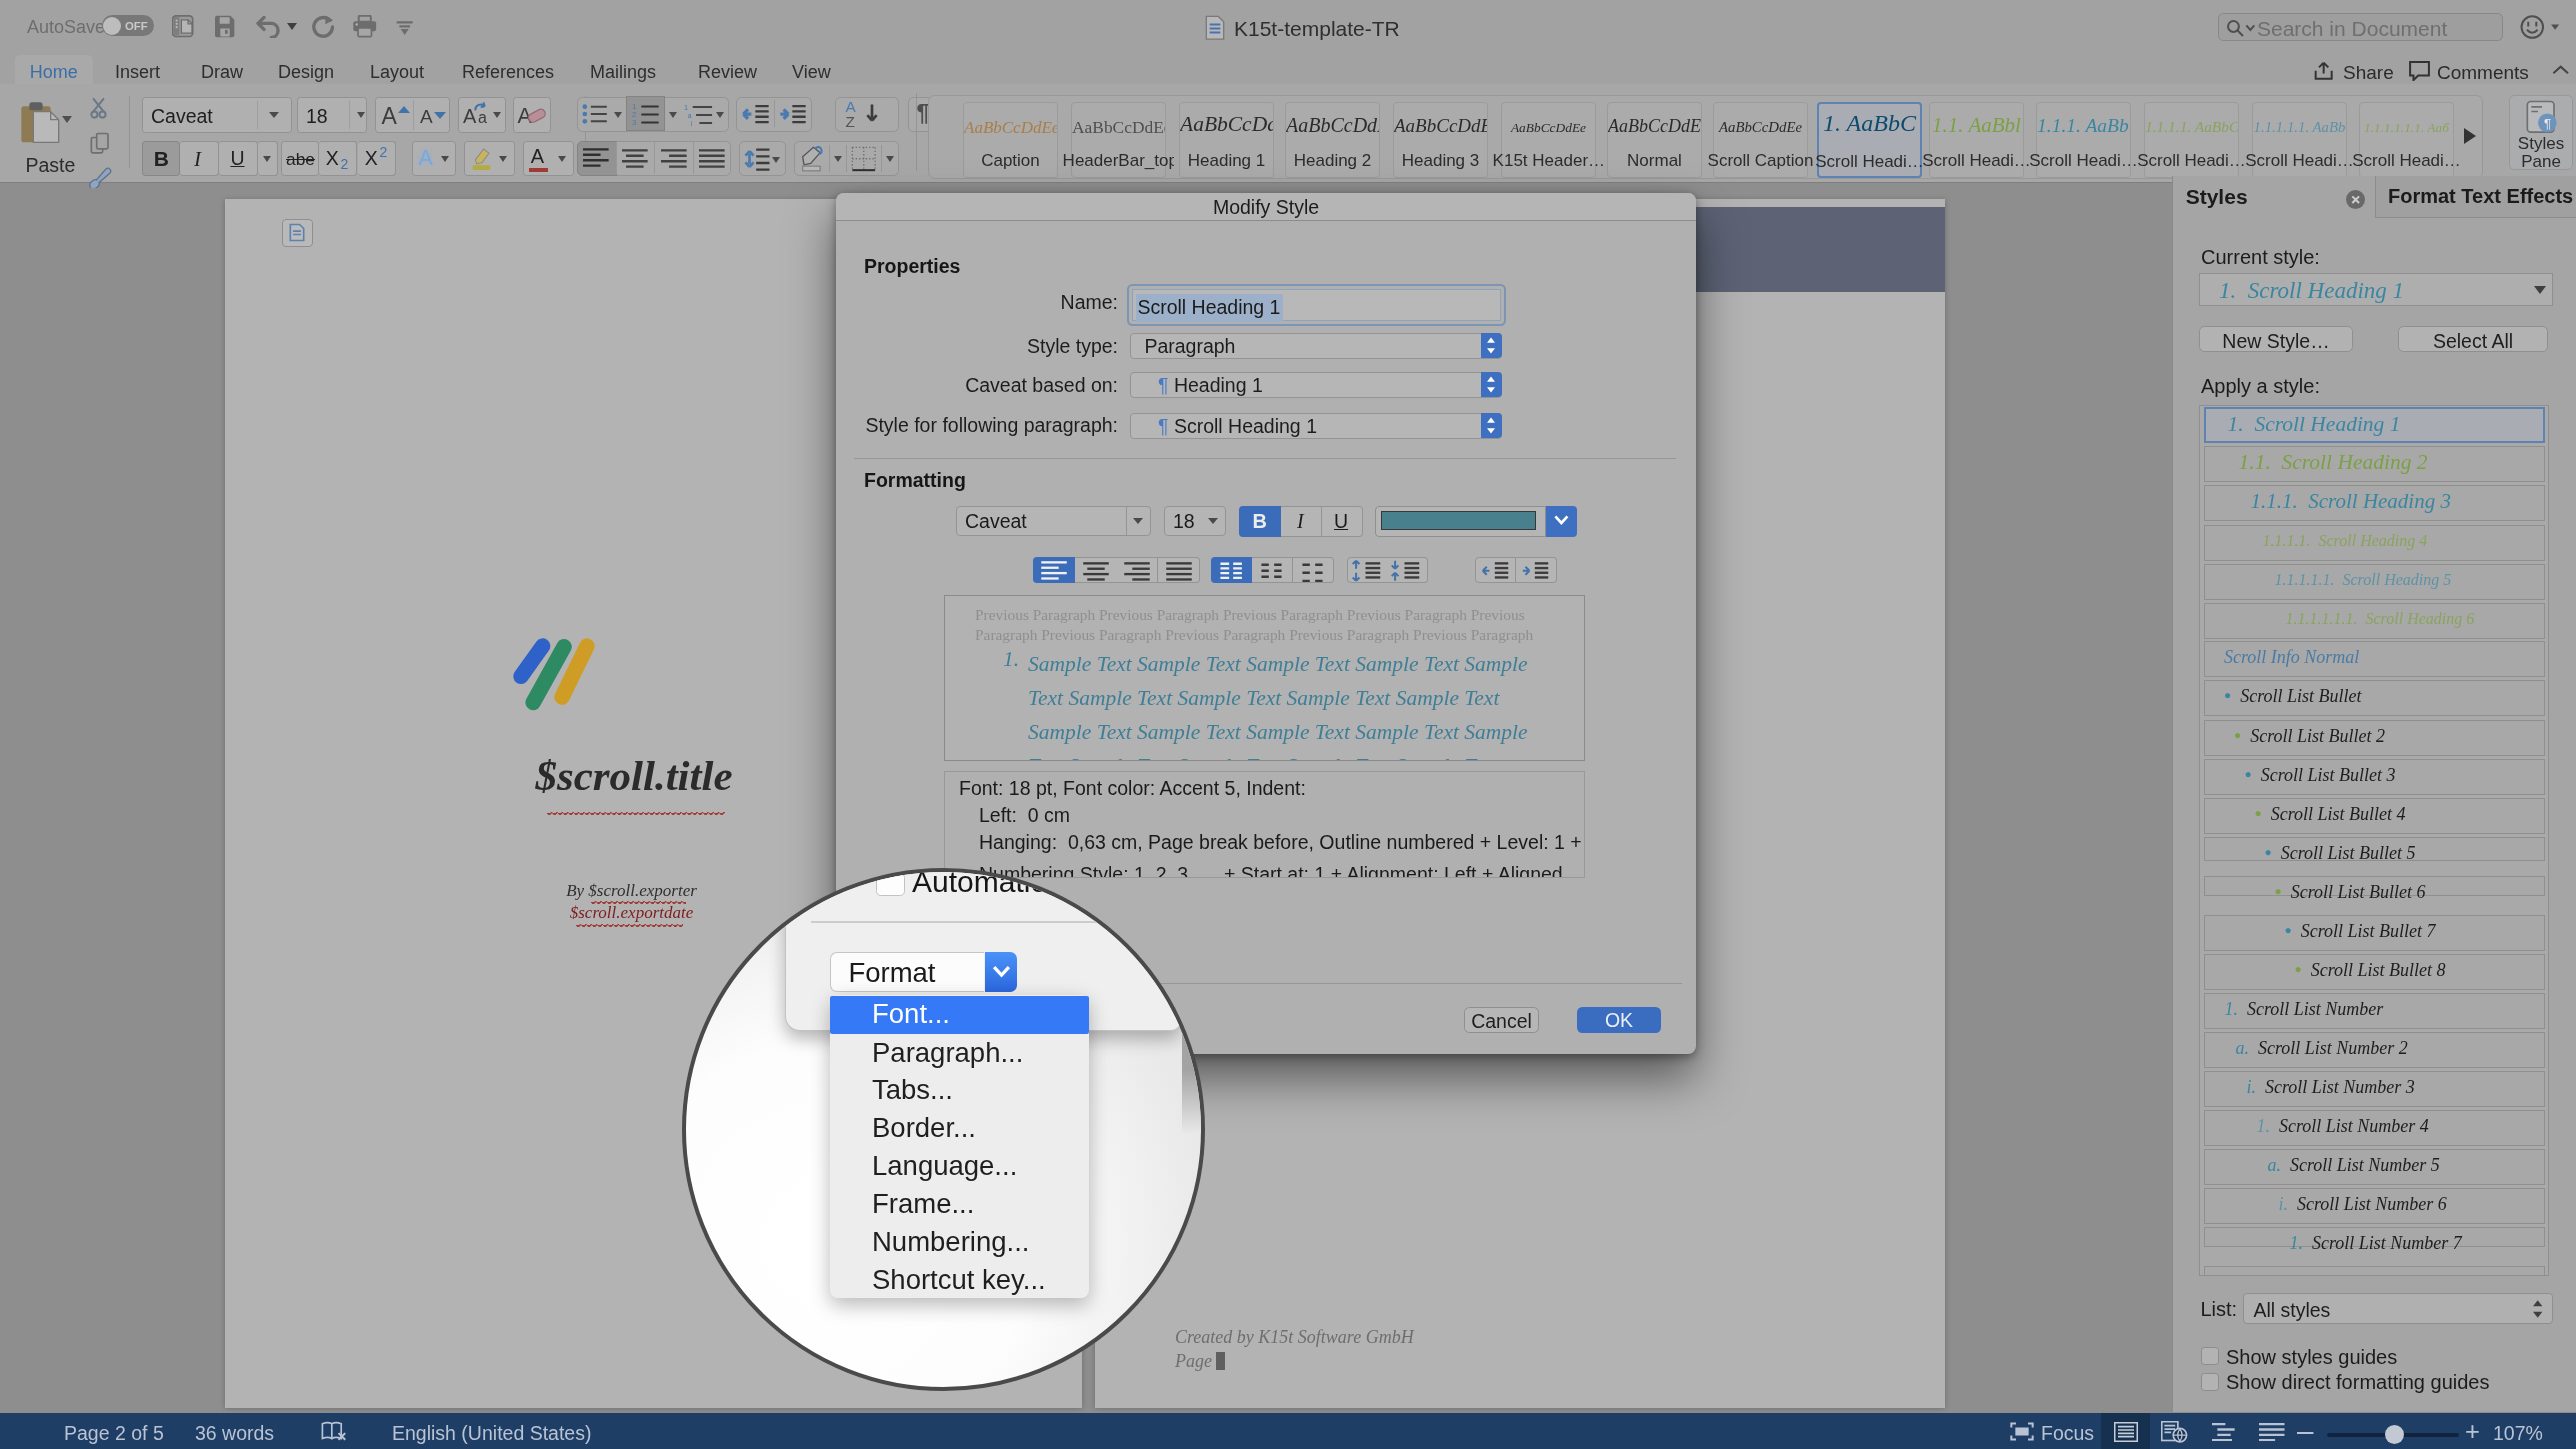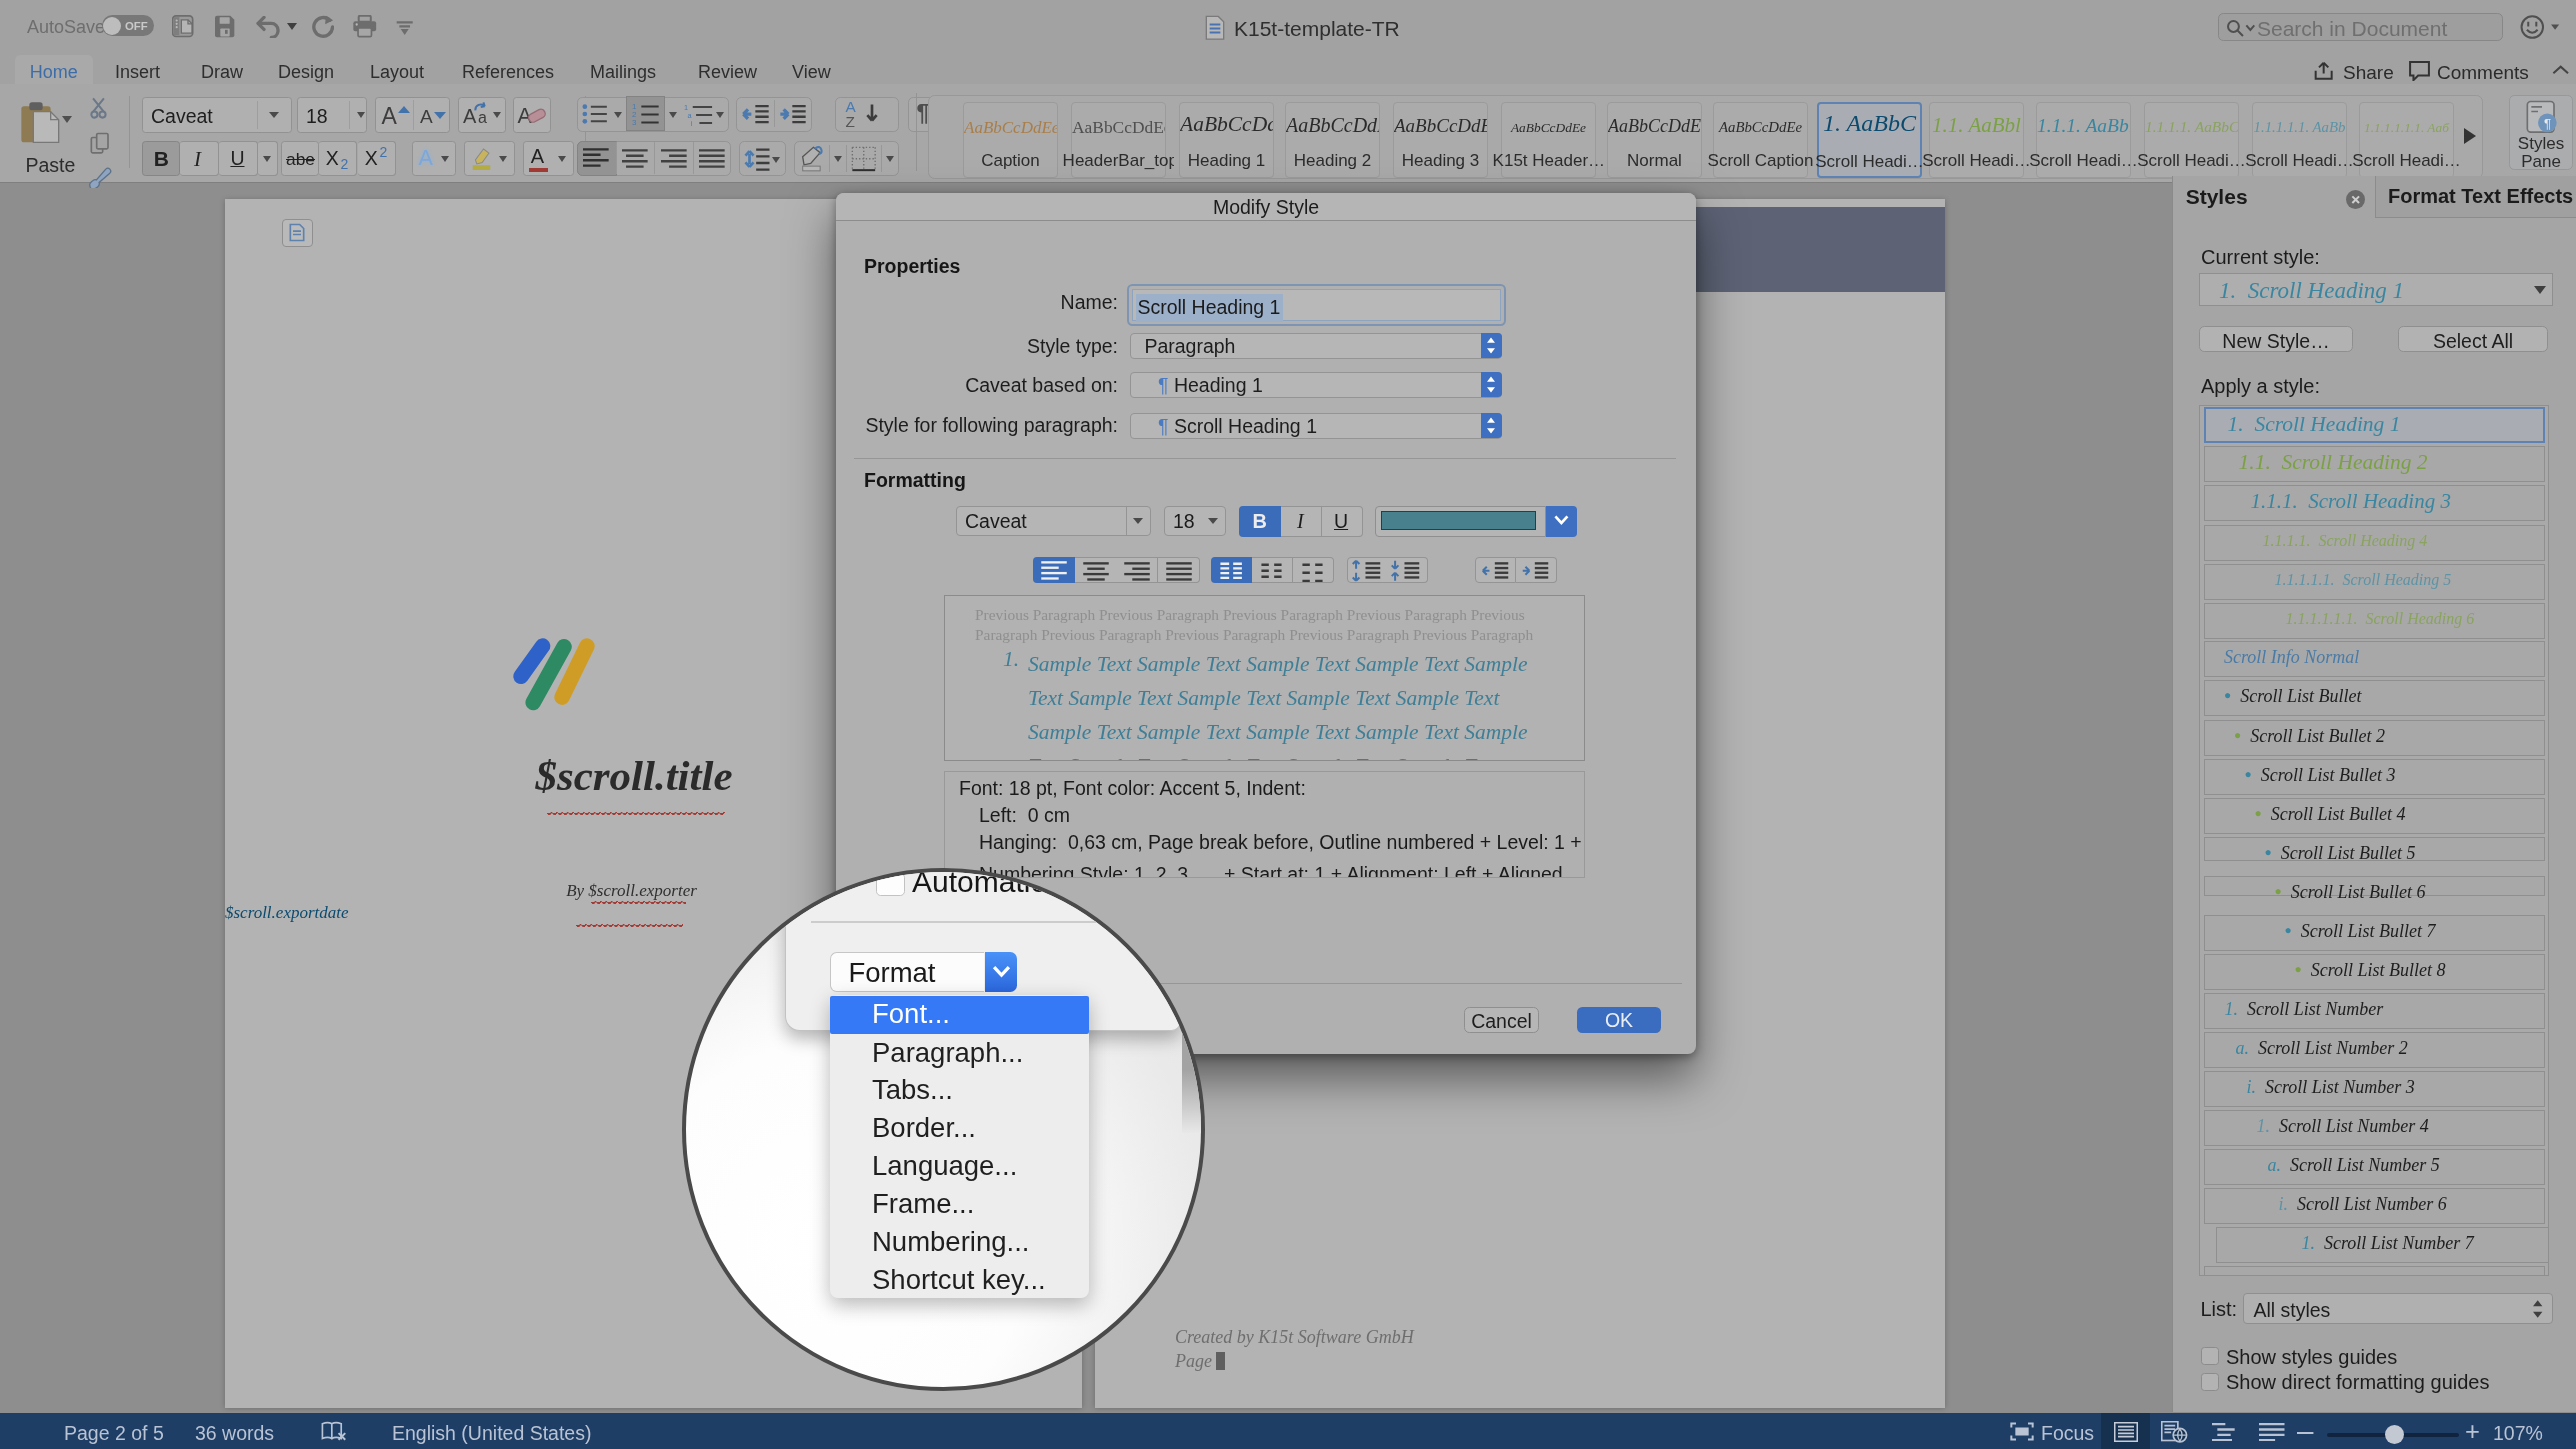--- a/index.html
+++ b/index.html
@@ -431,21 +431,21 @@
     <g stroke-linecap="round" stroke-width="23" fill="none">
       <path d="M44 12 L12 57" stroke="#2e62c8"></path>
       <path d="M76 13 L30 96" stroke="#2e8a63"></path>
       <path d="M110 12 L73 88" stroke="#cf9d26"></path>
     </g>
   </svg>
   <div class="abs hand" style="left:0px;top:552px;width:818px;text-align:center;font-size:43px;font-weight:bold;color:#2b2b2b;">$scroll.title</div>
   <div class="abs squiggle" style="left:322px;top:613px;width:178px;"></div>
   <div class="abs hand" style="left:0px;top:682px;width:813px;text-align:center;font-size:17px;color:#303030;">By $scroll.exporter</div>
   <div class="abs squiggle" style="left:366px;top:702px;width:95px;"></div>
-  <div class="abs hand" style="left:0px;top:704px;width:813px;text-align:left;font-size:17px;color:#0c4a6e;">$scroll.exportdate</div>
+  <div class="abs hand" style="left:0px;top:704px;width:813px;text-align:center;font-size:17px;color:#7f1d1d;">$scroll.exportdate</div>
   <div class="abs squiggle" style="left:351px;top:725px;width:107px;"></div>
 </div>
 <div class="abs" id="page2">
   <div class="abs" style="left:0;top:8px;width:850px;height:85px;background:#5d6375;"></div>
   <div class="abs hand" style="left:80px;top:1128px;font-size:18px;color:#6e6e6e;">Created by K15t Software GmbH</div>
   <div class="abs hand" style="left:80px;top:1152px;font-size:18px;color:#6e6e6e;">Page <span style="display:inline-block;width:8.7px;height:17.4px;background:#5f5f5f;vertical-align:-2.7px;"></span></div>
 </div>
 
 <div class="abs" id="pane">
   <div class="abs" style="left:203px;top:0;width:201px;height:42px;background:#a0a0a0;border-bottom:1.3px solid #8c8c8c;box-sizing:border-box;"></div>
@@ -522,21 +522,21 @@
         </div>
     <div class="abs hand" style="left:4px;top:704px;width:341px;height:36px;background:#a8a8a8;border:1.3px solid #8f8f8f;box-sizing:border-box;">
           <div class="abs" style="left:52px;top:5.4px;font-size:18px;white-space:nowrap;"><span style="color:#5e93a5">1.</span>&nbsp;&nbsp;<span style="color:#1e1e1e">Scroll List Number 4</span></div>
         </div>
     <div class="abs hand" style="left:4px;top:743px;width:341px;height:36px;background:#a8a8a8;border:1.3px solid #8f8f8f;box-sizing:border-box;">
           <div class="abs" style="left:63px;top:5.4px;font-size:18px;white-space:nowrap;"><span style="color:#3a86a0">a.</span>&nbsp;&nbsp;<span style="color:#1e1e1e">Scroll List Number 5</span></div>
         </div>
     <div class="abs hand" style="left:4px;top:782px;width:341px;height:36px;background:#a8a8a8;border:1.3px solid #8f8f8f;box-sizing:border-box;">
           <div class="abs" style="left:74px;top:5.4px;font-size:18px;white-space:nowrap;"><span style="color:#5e93a5">i.</span>&nbsp;&nbsp;<span style="color:#1e1e1e">Scroll List Number 6</span></div>
         </div>
-    <div class="abs hand" style="left:16px;top:821px;width:341px;height:36px;background:#a8a8a8;border:1.3px solid #8f8f8f;box-sizing:border-box;padding-left:32px;">
+    <div class="abs hand" style="left:4px;top:821px;width:341px;height:20px;background:#a8a8a8;border:1.3px solid #8f8f8f;box-sizing:border-box;padding-left:32px;">
           <div class="abs" style="left:85px;top:5.4px;font-size:18px;white-space:nowrap;"><span style="color:#3a86a0">1.</span>&nbsp;&nbsp;<span style="color:#1e1e1e">Scroll List Number 7</span></div>
         </div>
     <div class="abs hand" style="left:4px;top:860px;width:341px;height:36px;background:#a8a8a8;border:1.3px solid #8f8f8f;box-sizing:border-box;">
           <div class="abs" style="left:31px;top:5.4px;font-size:18px;white-space:nowrap;"><span style="color:#3a86a0">a.</span>&nbsp;&nbsp;<span style="color:#1e1e1e">Scroll List Number 8</span></div>
         </div>
   </div>
   <div class="abs" style="left:27.5px;top:1122px;font-size:20px;color:#1c1c1c;">List:</div>
   <div class="abs" style="left:70px;top:1117px;width:310px;height:31px;background:#b0b0b0;border:1.3px solid #8f8f8f;border-radius:4px;box-sizing:border-box;">
     <div class="abs" style="left:9.4px;top:4.7px;font-size:19.5px;color:#1e1e1e;">All styles</div>
     <svg class="abs" style="left:287px;top:5.4px;" width="13.4" height="20" viewBox="0 0 20 30">

